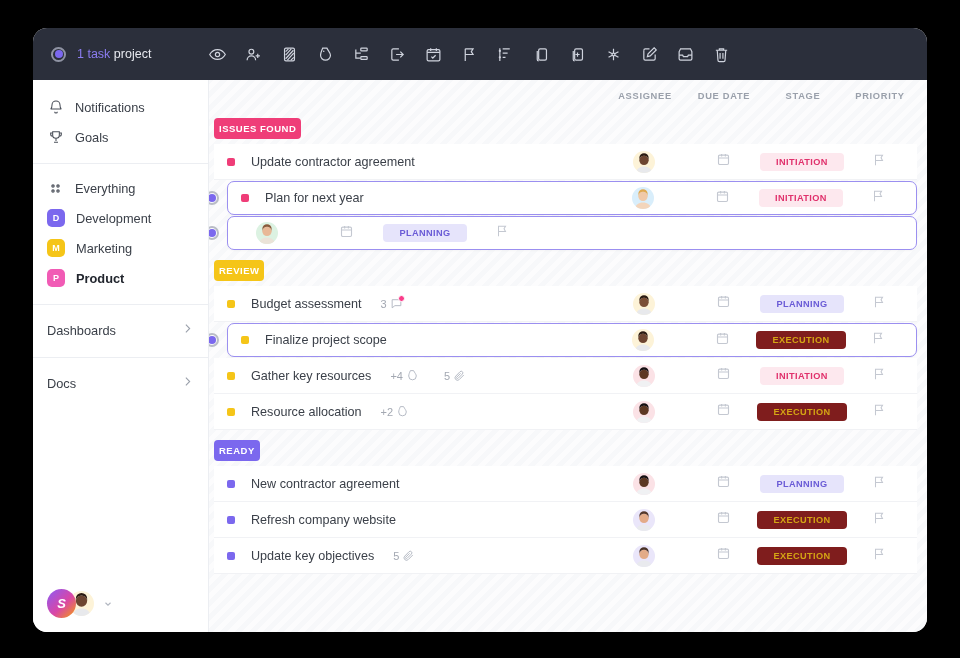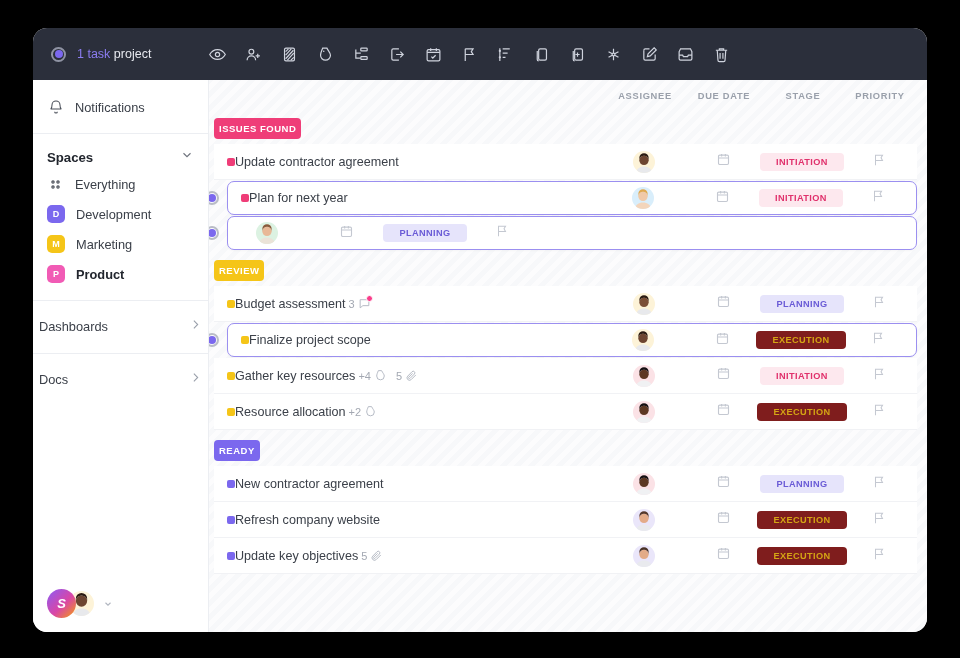--- a/index.html
+++ b/index.html
@@ -82,21 +82,21 @@
   .space-item.active .lbl { color: #22262e; font-weight: bold; }
   .sq {
     width: 18px; height: 18px; border-radius: 5px;
     display: flex; align-items: center; justify-content: center;
     color: #fff; font-size: 9px; font-weight: bold; flex: 0 0 18px;
   }
   .dots-ico { width: 17px; height: 17px; flex:0 0 17px; display:flex; align-items:center; justify-content:center;}
 
   .foot-item {
     display: flex; align-items: center; justify-content: space-between;
-    height: 32px; padding: 0 6px; cursor: pointer;
+    height: 32px; padding: 0 14px; cursor: pointer;
   }
   .foot-item .lbl { font-size: 12.8px; color: #3b4049; }
 
   .user-area {
     position: absolute; left: 14px; bottom: 14px;
     display: flex; align-items: center;
   }
   .av-s {
     width: 29px; height: 29px; border-radius: 50%;
     background: linear-gradient(135deg, #8b5cf6 0%, #d946a6 55%, #f59e0b 100%);
@@ -164,21 +164,21 @@
 
   .row-radio {
     position: absolute; left: -23px; top: 50%; transform: translateY(-50%);
     width: 14px; height: 14px; border-radius: 50%;
     border: 2px solid #b9bcc6;
     display: flex; align-items: center; justify-content: center;
     cursor: pointer;
   }
   .row-radio i { width: 8px; height: 8px; border-radius: 50%; background: #7b68ee; display: block; }
 
-  .row-left { flex: 1; display: flex; align-items: center; padding-left: 13px; min-width: 0; gap: 0; }
+  .row-left { flex: 1; display: flex; align-items: center; padding-left: 13px; min-width: 0; gap: 16px; }
   .bullet { width: 8px; height: 8px; border-radius: 2px; flex: 0 0 8px; }
   .task-name { font-size: 12.6px; color: #3b4049; white-space: nowrap; }
   .meta { display: flex; align-items: center; gap: 3px; font-size: 11px; color: #a3a8b2; margin-left: 3px; }
   .meta + .meta { margin-left: 9px; }
   .meta .m-ico { display: flex; align-items: center; position: relative; }
   .dot-pink {
     position: absolute; right: -2px; top: -2px;
     width: 7px; height: 7px; border-radius: 50%; background: #fa3c8a;
     border: 1px solid #fff;
   }
@@ -326,31 +326,33 @@
         <div class="nav-item">
           <span class="ico">
             <svg width="16" height="16" viewBox="0 0 24 24" fill="none" stroke="#4a4f59" stroke-width="1.6">
                 <path d="M6 9a6 6 0 0 1 12 0c0 5 2 6 2 6H4s2-1 2-6z"></path>
                 <path d="M10 19a2 2 0 0 0 4 0"></path>
               </svg>
           </span>
           <span class="lbl">Notifications</span>
         </div>
 
-
-        <div class="nav-sep"></div>
-
-        <div class="spaces-head">
-          <span class="lbl">Spaces</span>
-          <span>
-            <svg width="14" height="14" viewBox="0 0 24 24" fill="none" stroke="#70757f" stroke-width="2">
-                <path d="M6 9l6 6 6-6"></path>
+        <div class="nav-item">
+          <span class="ico">
+            <svg width="16" height="16" viewBox="0 0 24 24" fill="none" stroke="#4a4f59" stroke-width="1.6">
+                <path d="M7 4h10v5a5 5 0 0 1-10 0z"></path>
+                <path d="M7 6H4v2a3 3 0 0 0 3 3M17 6h3v2a3 3 0 0 1-3 3"></path>
+                <path d="M12 14v4M9 20h6"></path>
               </svg>
           </span>
-        </div>
+          <span class="lbl">Goals</span>
+        </div>
+
+        <div class="nav-sep"></div>
+
 
         <div class="space-item">
           <span class="dots-ico">
             <svg width="15" height="15" viewBox="0 0 24 24" fill="none" stroke="#4a4f59" stroke-width="2">
                 <circle cx="8" cy="8" r="1.8"></circle>
                 <circle cx="16" cy="8" r="1.8"></circle>
                 <circle cx="8" cy="16" r="1.8"></circle>
                 <circle cx="16" cy="16" r="1.8"></circle>
               </svg>
           </span>

